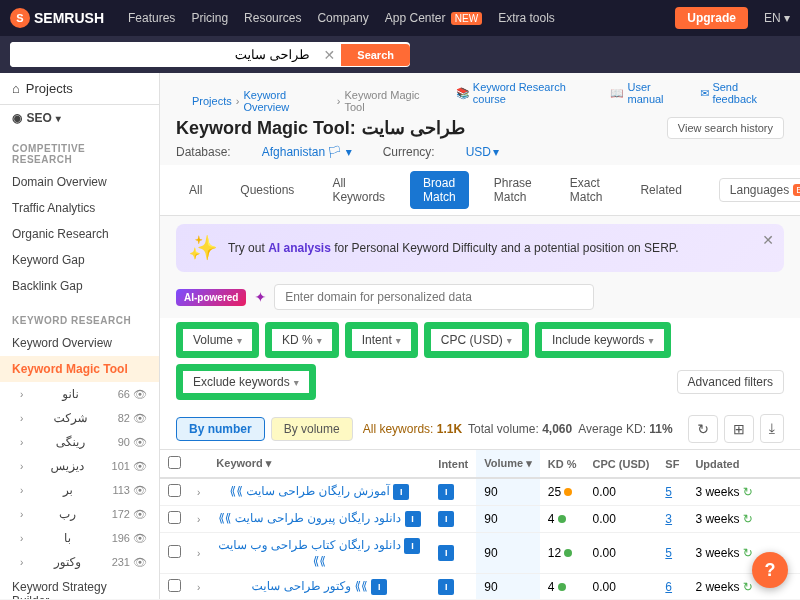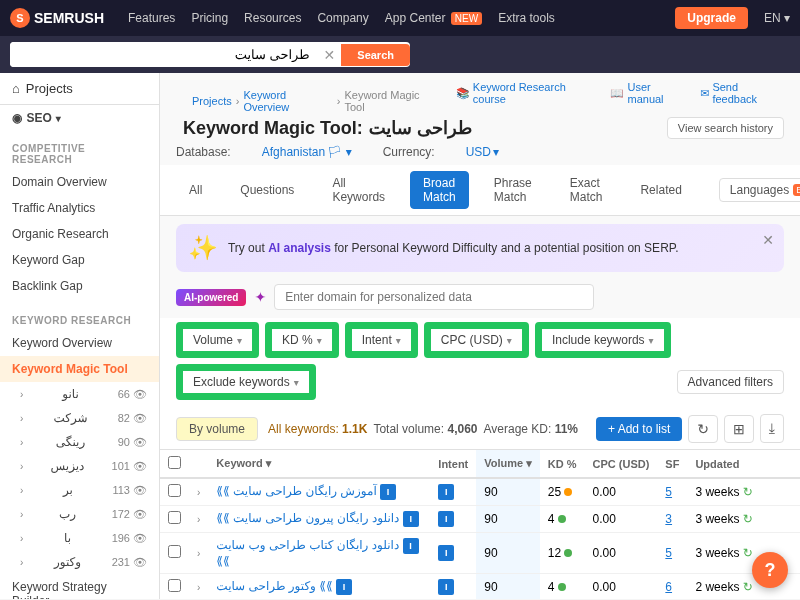--- a/index.html
+++ b/index.html
@@ -105,21 +105,21 @@
     .kw-tab-btn.active { background: #e3f2fd; border-color: #1976d2; color: #1976d2; font-weight: bold; }
     .kw-summary-right { display: flex; align-items: center; gap: 6px; }
     .add-to-list-btn { background: #1976d2; color: white; border: none; border-radius: 4px; padding: 5px 12px; font-size: 12px; cursor: pointer; display: flex; align-items: center; gap: 4px; }
     .icon-btn { border: 1px solid #ddd; background: white; border-radius: 4px; padding: 5px 8px; cursor: pointer; font-size: 14px; color: #555; }
 
     
     .kw-table { width: 100%; border-collapse: collapse; background: white; font-size: 12px; }
     .kw-table th { padding: 6px 8px; text-align: left; border-bottom: 2px solid #e0e0e0; color: #666; font-weight: 600; font-size: 11px; background: white; white-space: nowrap; }
     .kw-table td { padding: 5px 8px; border-bottom: 1px solid #f0f0f0; vertical-align: middle; }
     .vol-col { background: #f0f8ff !important; }
-    .kw-keyword { direction: rtl; text-align: left; color: #1976d2; cursor: pointer; }
+    .kw-keyword { direction: rtl; text-align: center; color: #1976d2; cursor: pointer; }
     .kw-tag { display: inline-flex; align-items: center; justify-content: center; width: 16px; height: 16px; background: #1976d2; color: white; border-radius: 2px; font-size: 9px; font-weight: bold; }
     .kw-num-link { color: #1976d2; cursor: pointer; text-decoration: underline; }
     .green-dot { width: 8px; height: 8px; border-radius: 50%; background: #4caf50; display: inline-block; }
     .orange-dot { width: 8px; height: 8px; border-radius: 50%; background: #ff9800; display: inline-block; }
     .refresh-icon { color: #4caf50; cursor: pointer; }
     .checkbox-cell { width: 20px; }
     .expand-chevron { color: #888; cursor: pointer; font-size: 10px; }
 
     
     .kw-sidebar-item { display: flex; align-items: center; justify-content: space-between; padding: 5px 12px 5px 20px; cursor: pointer; font-size: 12px; color: #444; }
@@ -256,21 +256,21 @@
       </div>
       <div class="header-links">
         <span>📚 <span>Keyword Research course</span></span>
         <span>📖 <span>User manual</span></span>
         <span>✉ <span>Send feedback</span></span>
       </div>
     </div>
 
     <div class="header-row">
       <div style="display:flex; align-items:baseline; gap:6px;">
-        <span style="font-size:18px; font-weight:bold; color:#222;margin-left:7px;">Keyword Magic Tool:</span>
+        <span style="font-size:18px; font-weight:bold; color:#222;">Keyword Magic Tool:</span>
         <span class="page-title">طراحی سایت</span>
       </div>
       <button class="view-history-btn">View search history</button>
     </div>
 
     <div class="db-row">
       <span>Database:</span>
       <span class="db-select"><span>Afghanistan</span> 🏳 ▾</span>
       <span>Currency:</span>
       <span class="db-select"><span>USD</span> ▾</span>
@@ -312,36 +312,36 @@
       <button class="filter-btn">Intent <span class="chevron">▾</span></button>
       <button class="filter-btn">CPC (USD) <span class="chevron">▾</span></button>
       <button class="filter-btn">Include keywords <span class="chevron">▾</span></button>
       <button class="filter-btn">Exclude keywords <span class="chevron">▾</span></button>
       <div class="filter-spacer"></div>
       <button class="adv-filters-btn">Advanced filters</button>
     </div>
 
     <div class="kw-summary-row">
       <div class="kw-summary-left">
+        <button class="kw-tab-btn active">By number</button>
         <button class="kw-tab-btn">By volume</button>
         <span style="margin-left:4px; color:#a16207; font-size:12px;">
           <span>All keywords:</span>
           <strong>1.1K</strong>
         </span>
         <span style="color:#555; font-size:12px;">
           <span>Total volume:</span>
           <strong>4,060</strong>
         </span>
         <span style="color:#555; font-size:12px;">
           <span>Average KD:</span>
           <strong>11%</strong>
         </span>
       </div>
       <div class="kw-summary-right">
-        <button class="add-to-list-btn">+ Add to list</button>
         <button class="icon-btn">↻</button>
         <button class="icon-btn">⊞</button>
         <button class="icon-btn">⤓</button>
       </div>
     </div>
 
     <table class="kw-table">
       <thead>
         <tr>
           <th class="checkbox-cell"><input type="checkbox" style=""></th>

